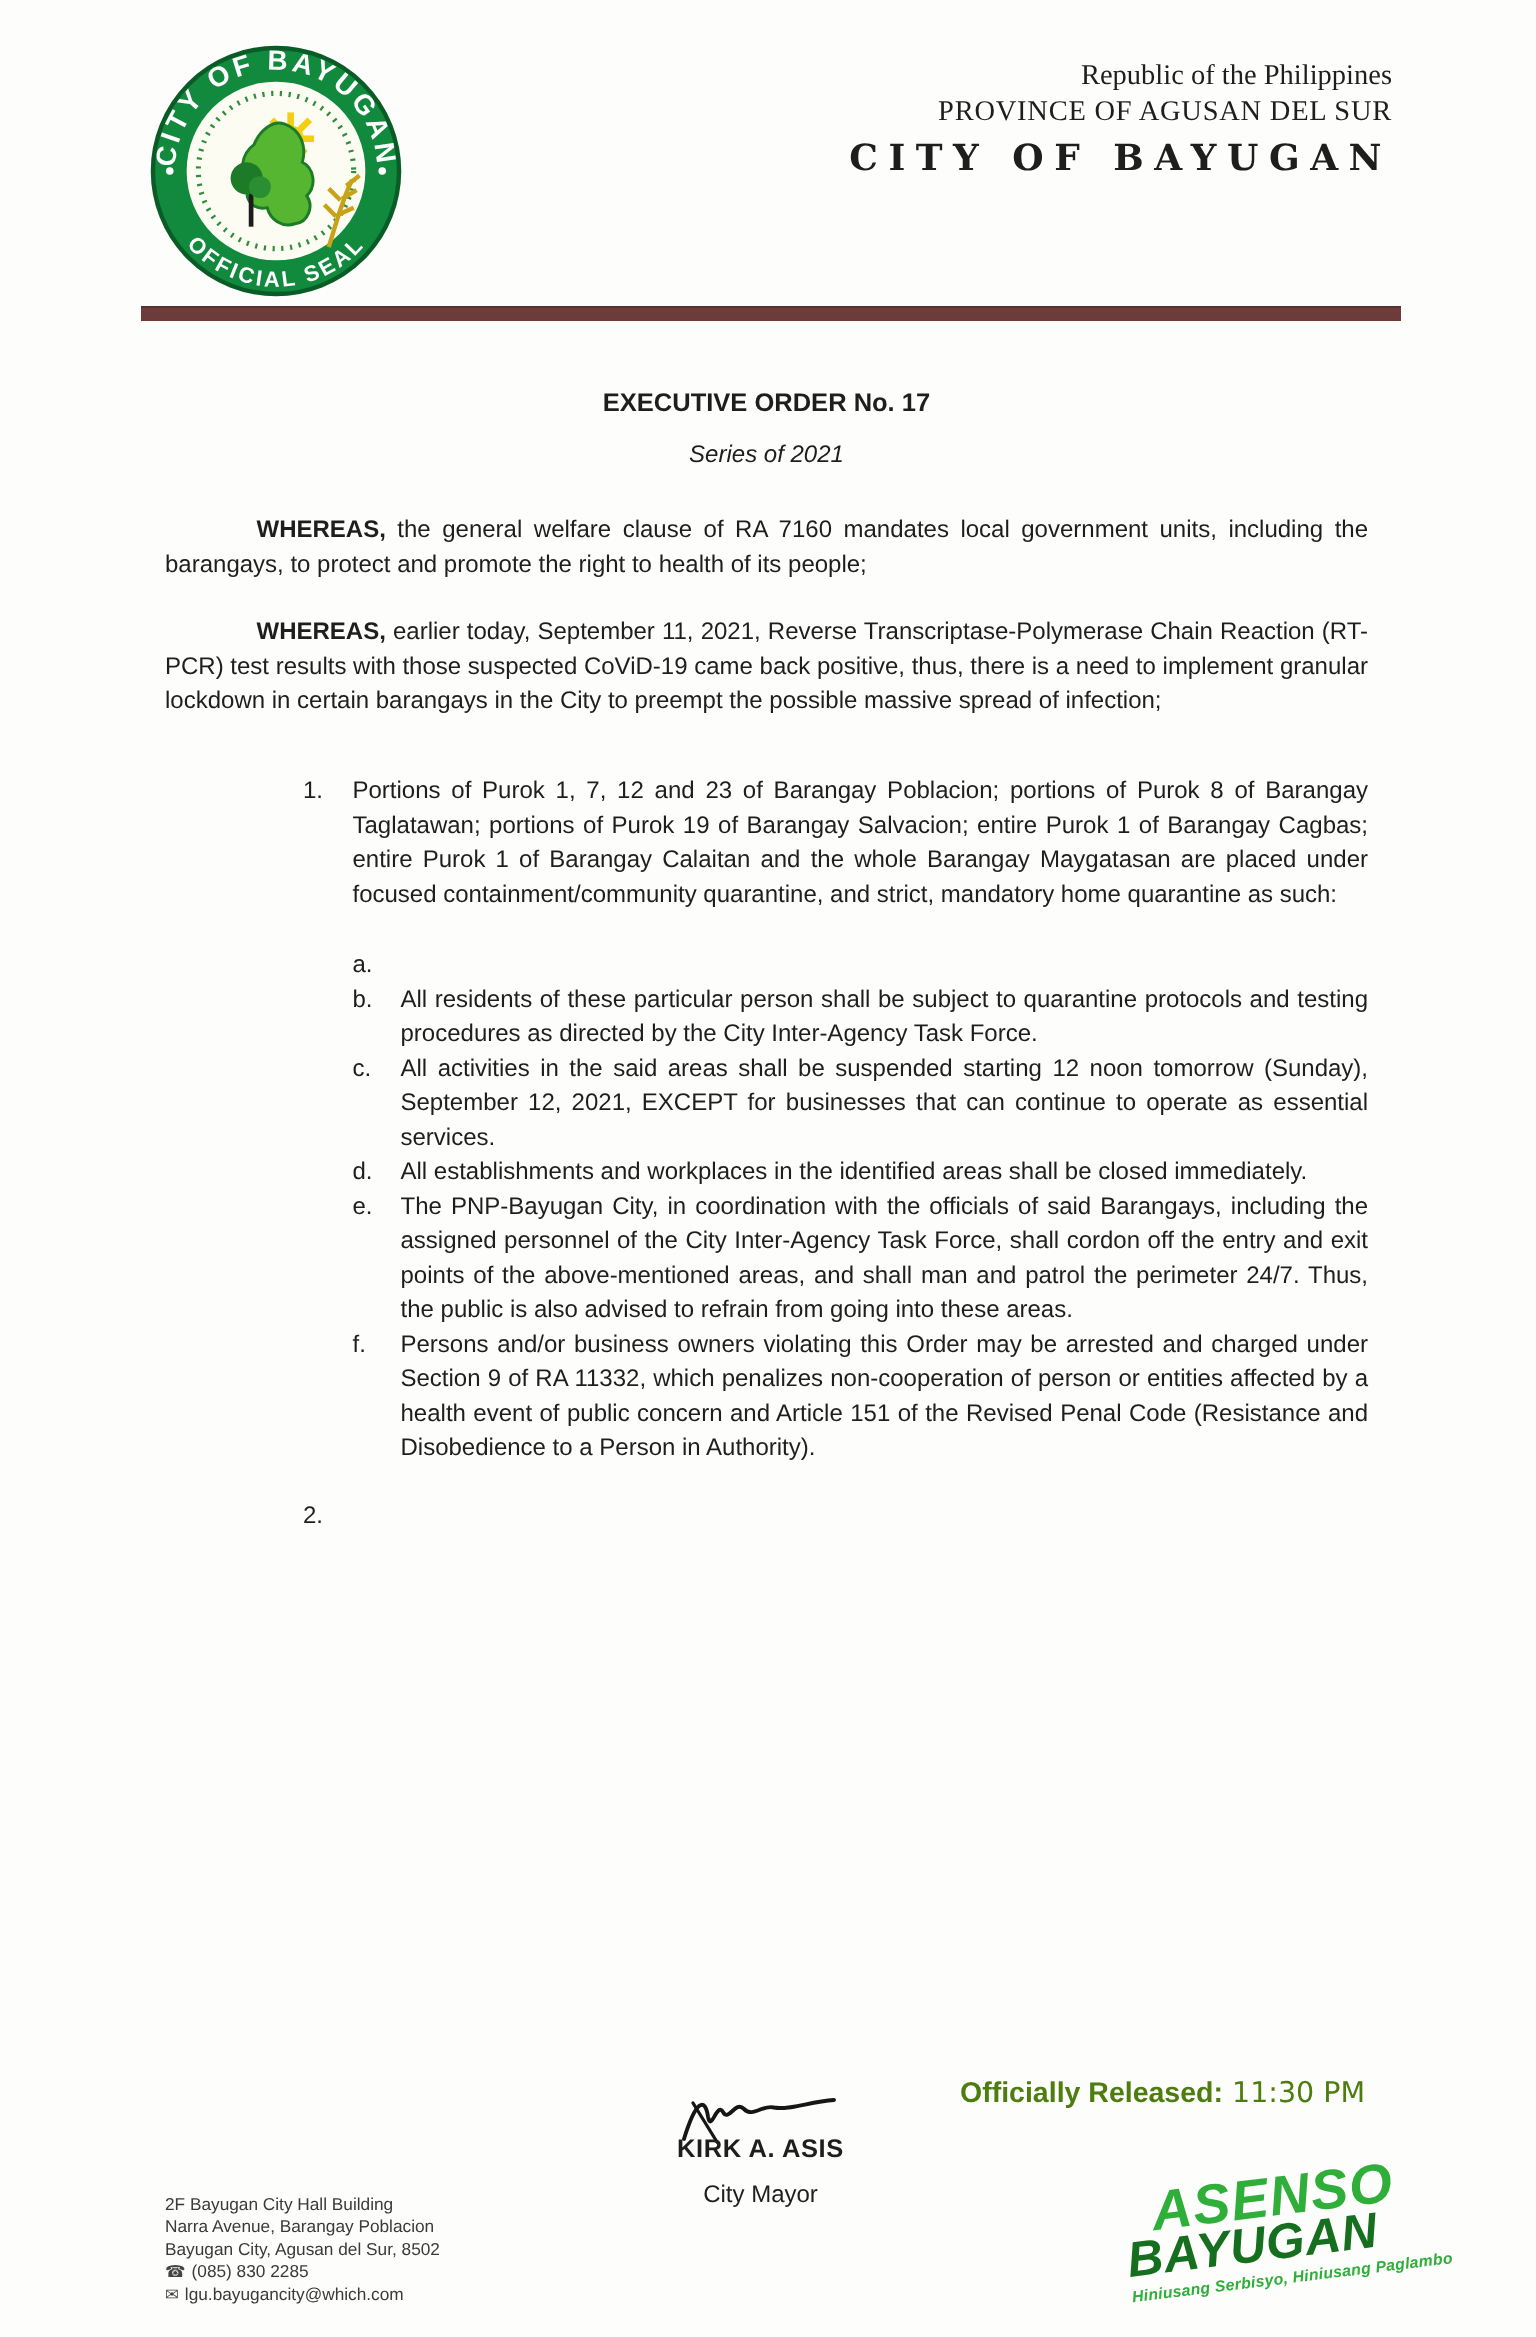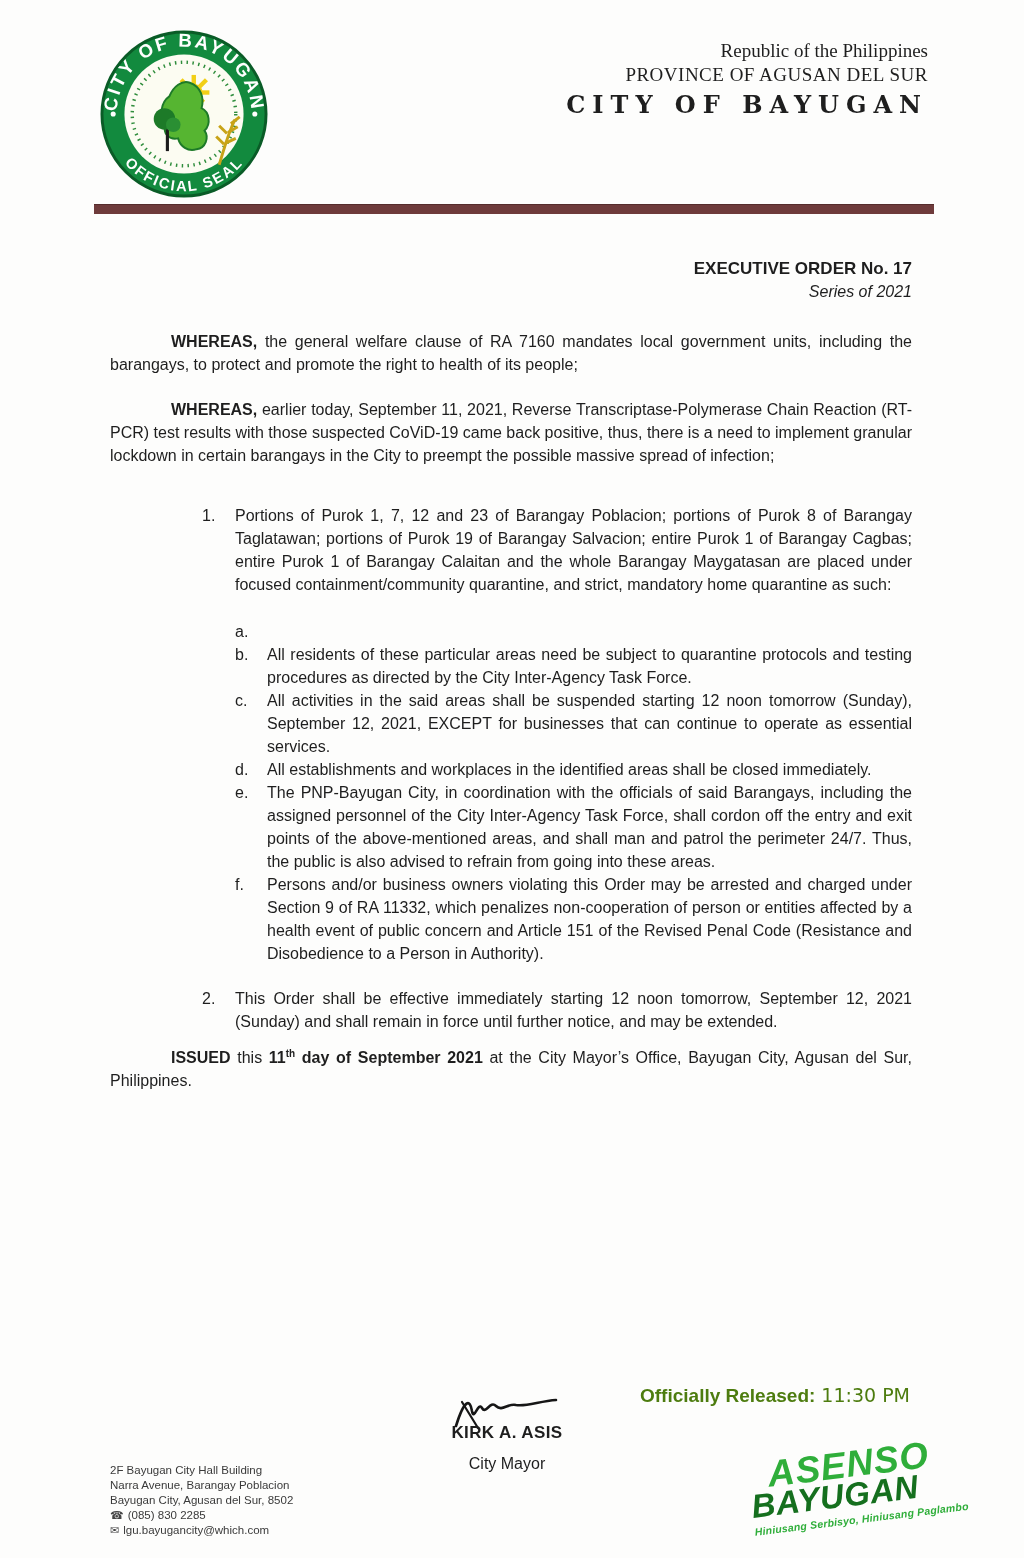--- a/index.html
+++ b/index.html
@@ -9,21 +9,21 @@
   .letterhead{display:flex;align-items:flex-start;padding:30px 96px 0 100px;}
   .seal-wrap{width:168px;height:168px;flex:0 0 auto;}
   .head-text{flex:1;text-align:right;font-family:"Liberation Serif",serif;line-height:1.18;padding-top:10px;}
   .republic{font-size:19px;}
   .province{font-size:19px;letter-spacing:.5px;margin-top:2px;}
   .cityline{font-family:"DejaVu Serif",serif;font-size:24px;font-weight:bold;letter-spacing:7px;margin-top:4px;}
   .officeline{font-family:"DejaVu Serif",serif;font-size:53px;font-weight:bold;letter-spacing:-1px;line-height:1.05;margin-top:2px;}
   .rule{height:9px;background:#6e3b3b;border-top:1px solid #552c2c;margin:6px 90px 0 94px;}
   
   .content{padding:0 112px 0 110px;}
-  .eo-head{text-align:right;font-size:17px;line-height:23px;margin:0;}
+  .eo-head{text-align:center;font-size:17px;line-height:23px;margin:12px;}
   .eo-title{font-weight:bold;margin-top:43px;}
   .series{font-style:italic;font-size:16px;font-weight:normal;}
   .subject{font-weight:bold;margin-top:24px;padding:0 14px;}
   .para{margin:0;text-align:justify;text-indent:61px;font-size:16px;line-height:23px;}
   .mt-p1{margin-top:27px;} .mt-p2{margin-top:22px;} .mt-p3{margin-top:15px;}
   .b{font-weight:bold;}
   .li{display:flex;font-size:16px;line-height:23px;}
   .li .num{flex:0 0 33px;margin-left:92px;}
   .li .txt{flex:1;text-align:justify;}
   .item1{margin-top:37px;}
@@ -123,21 +123,21 @@
       <span class="num">1.</span>
       <span class="txt">Portions of Purok 1, 7, 12 and 23 of Barangay Poblacion; portions of Purok 8 of Barangay Taglatawan; portions of Purok 19 of Barangay Salvacion; entire Purok 1 of Barangay Cagbas; entire Purok 1 of Barangay Calaitan and the whole Barangay Maygatasan are placed under focused containment/community quarantine, and strict, mandatory home quarantine as such:</span>
     </div>
 
     <div class="sublist">
       <div class="sli">
         <span class="num">a.</span>
       </div>
       <div class="sli">
         <span class="num">b.</span>
-        <span class="txt">All residents of these particular areas need be subject to quarantine protocols and testing procedures as directed by the City Inter-Agency Task Force.</span>
+        <span class="txt">All residents of these particular person shall be subject to quarantine protocols and testing procedures as directed by the City Inter-Agency Task Force.</span>
       </div>
       <div class="sli">
         <span class="num">c.</span>
         <span class="txt">All activities in the said areas shall be suspended starting 12 noon tomorrow (Sunday), September 12, 2021, EXCEPT for businesses that can continue to operate as essential services.</span>
       </div>
       <div class="sli">
         <span class="num">d.</span>
         <span class="txt">All establishments and workplaces in the identified areas shall be closed immediately.</span>
       </div>
       <div class="sli">
@@ -145,24 +145,22 @@
         <span class="txt">The PNP-Bayugan City, in coordination with the officials of said Barangays, including the assigned personnel of the City Inter-Agency Task Force, shall cordon off the entry and exit points of the above-mentioned areas, and shall man and patrol the perimeter 24/7. Thus, the public is also advised to refrain from going into these areas.</span>
       </div>
       <div class="sli">
         <span class="num">f.</span>
         <span class="txt">Persons and/or business owners violating this Order may be arrested and charged under Section 9 of RA 11332, which penalizes non-cooperation of person or entities affected by a health event of public concern and Article 151 of the Revised Penal Code (Resistance and Disobedience to a Person in Authority).</span>
       </div>
     </div>
 
     <div class="li item2">
       <span class="num">2.</span>
-      <span class="txt">This Order shall be effective immediately starting 12 noon tomorrow, September 12, 2021 (Sunday) and shall remain in force until further notice, and may be extended.</span>
     </div>
 
-    <p class="para issued"><span class="b">ISSUED</span><span> this </span><span class="b">11</span><sup class="b">th</sup><span class="b"> day of September 2021</span><span> at the City Mayor’s Office, Bayugan City, Agusan del Sur, Philippines.</span></p>
   </div>
 
   <div class="release">
     <span class="lbl">Officially Released:</span><span class="time"> 11:30 PM</span>
   </div>
 
   <div class="sig">
     <svg width="130" height="38" viewBox="0 0 130 38">
       <path d="M14 34 C 22 8 28 6 30 19 C 32 30 36 9 40 16 C 44 23 48 8 54 14 C 60 20 66 11 74 13 C 84 15 98 9 114 8" stroke="#161616" stroke-width="2.6" fill="none" stroke-linecap="round"></path>
       <path d="M36 36 L20 10" stroke="#161616" stroke-width="2.2" fill="none" stroke-linecap="round"></path>

